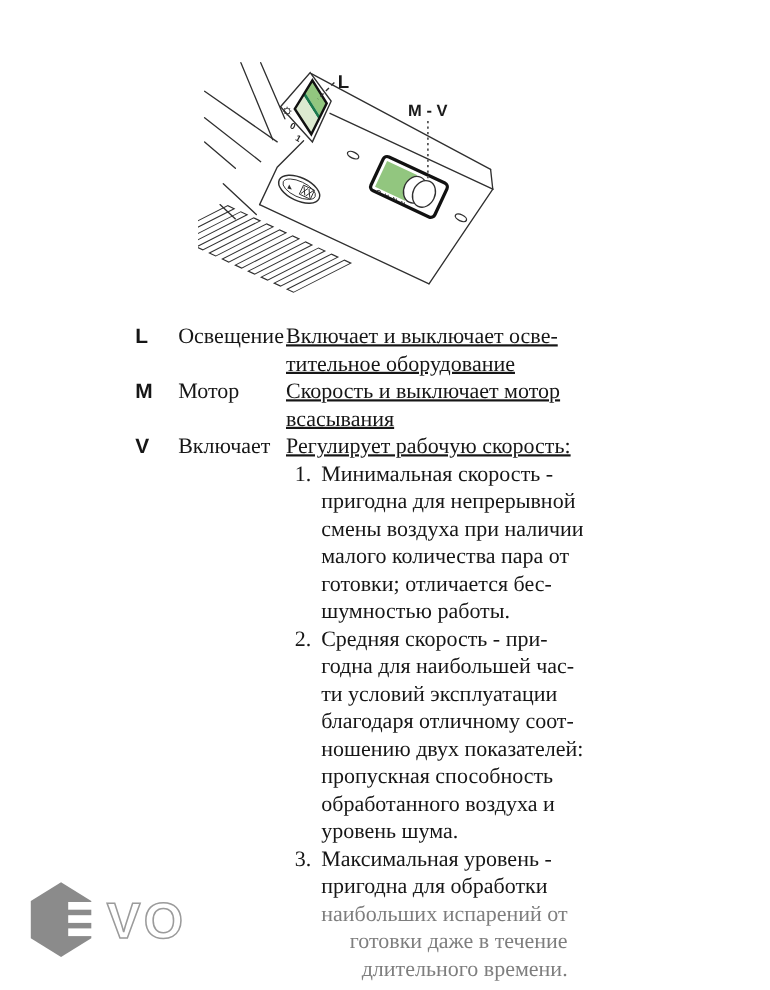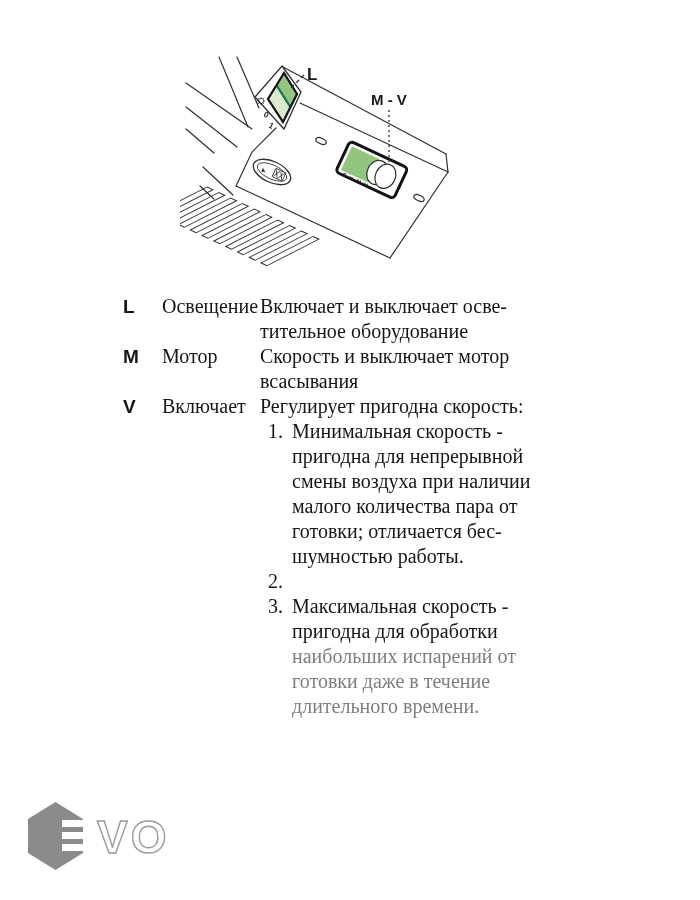--- a/index.html
+++ b/index.html
@@ -14,26 +14,26 @@
   .diagram .paneltxt{font-family:"Liberation Sans",sans-serif;font-weight:bold;fill:#222;}
   .diagram .biglabel{font-family:"Liberation Sans",sans-serif;font-weight:bold;font-size:17px;fill:#1a1a1a;}
   .diagram .midlabel{font-family:"Liberation Sans",sans-serif;font-weight:bold;font-size:15px;fill:#1a1a1a;}
   
   .legend{position:absolute;left:123px;top:294px;width:470px;
           font-size:20px;line-height:25px;}
   .legend .row{display:flex;align-items:flex-start;}
   .legend .key{width:39px;font-family:"Liberation Sans",sans-serif;
                font-weight:bold;font-size:19px;flex:0 0 39px;}
   .legend .term{width:98px;flex:0 0 98px;font-family:Liberation Serif, serif;}
-  .legend .desc{flex:1 1 auto;}
+  .legend .desc{flex:1 1 auto;text-decoration:underline;}
   .lines{white-space:pre;}
   .steps{margin-left:137px;}
   .step{display:flex;align-items:flex-start;padding-left:8px;}
   .step .num{width:24px;flex:0 0 24px;}
-  .faded{color:#7e7e7e;}
+  .faded{color:#7e7e7e;text-align:right;}
   
   .logo{position:absolute;left:18px;top:795px;width:160px;height:90px;}
   .logo .vo{font-family:"Liberation Sans",sans-serif;font-weight:bold;
             font-size:46px;letter-spacing:3px;fill:#ffffff;stroke:#9b9b9b;stroke-width:1.4px;}
 </style>
 </head>
 <body>
 
 <svg class="diagram" viewBox="180 50 280 220">
 
@@ -131,40 +131,48 @@
   <div class="row">
     <div class="key">M</div>
     <div class="term">Мотор</div>
     <div class="desc lines">Скорость и выключает мотор
 всасывания</div>
   </div>
 
   <div class="row">
     <div class="key">V</div>
     <div class="term">Включает</div>
-    <div class="desc lines">Регулирует пригодна скорость:</div>
+    <div class="desc lines">Регулирует рабочую скорость:</div>
   </div>
 
   <div class="steps">
     <div class="step">
       <div class="num">1.</div>
       <div class="lines">Минимальная скорость -
 пригодна для непрерывной
 смены воздуха при наличии
 малого количества пара от
 готовки; отличается бес-
 шумностью работы.</div>
     </div>
     <div class="step">
       <div class="num">2.</div>
+      <div class="lines">Средняя скорость - при-
+годна для наибольшей час-
+ти условий эксплуатации
+благодаря отличному соот-
+ношению двух показателей:
+пропускная способность
+обработанного воздуха и
+уровень шума.</div>
     </div>
     <div class="step">
       <div class="num">3.</div>
       <div>
-        <div class="lines">Максимальная скорость -
+        <div class="lines">Максимальная уровень -
 пригодна для обработки</div>
         <div class="lines faded">наибольших испарений от
 готовки даже в течение
 длительного времени.</div>
       </div>
     </div>
   </div>
 </div>
 
 <svg class="logo" viewBox="0 0 160 90">

